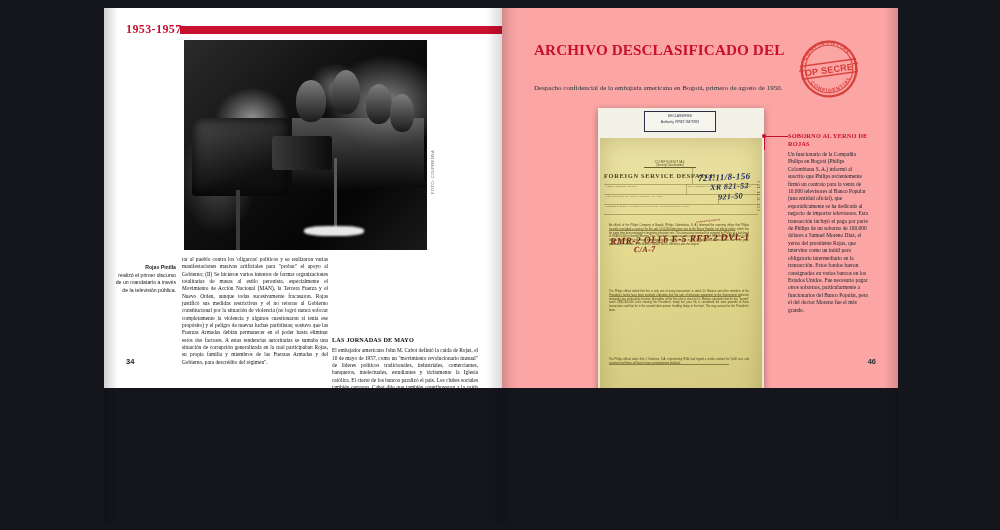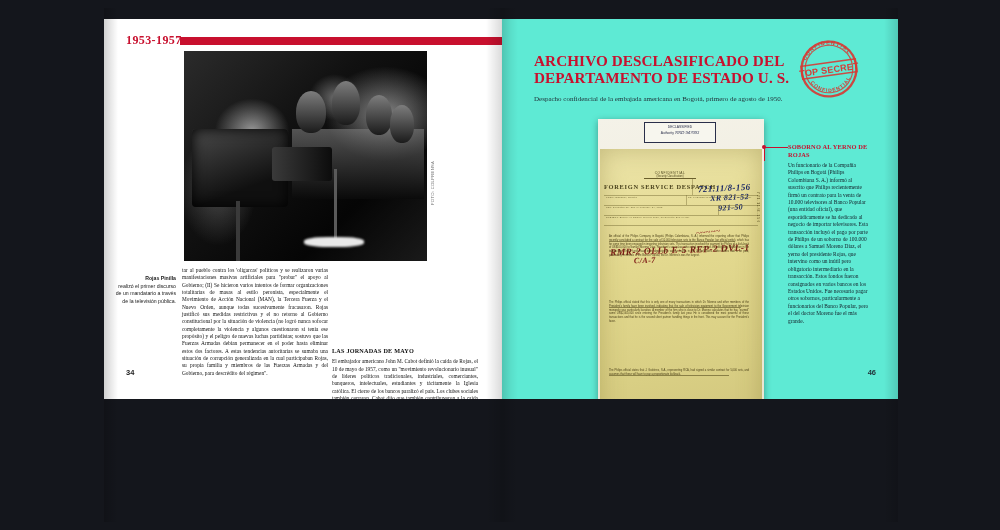--- a/index.html
+++ b/index.html
@@ -12,33 +12,33 @@
   }
   #spread {
     position: absolute;
     left: 0; top: 0;
     width: 1000px; height: 530px;
     background: #14161c;
   }
   
   .page {
     position: absolute;
-    top: 19px;
+    top: 8px;
     height: 380px;
     overflow: hidden;
   }
   #page-left {
     left: 104px;
     width: 398px;
     background: #ffffff;
   }
   #page-right {
     left: 502px;
     width: 396px;
-    background: #5eead4;
+    background: #fca5a5;
   }
   
   #gutter-shadow {
     position: absolute;
     left: 486px; top: 8px;
     width: 32px; height: 514px;
     background: linear-gradient(to right, rgba(0,0,0,0.00) 0%, rgba(0,0,0,0.13) 45%, rgba(0,0,0,0.16) 50%, rgba(0,0,0,0.05) 78%, rgba(0,0,0,0) 100%);
     pointer-events: none;
     z-index: 40;
   }
@@ -523,21 +523,20 @@
       <p>La oposición planeaba un paro general para derrocar a Rojas en junio, pero los acontecimientos se precipitaron cuando fue detenido en Cali, el primero de mayo, Guillermo León Valencia, uno de los dos jefes principales, con Alberto Lleras Camargo, del Frente Civil.</p>
     </div>
 
     <div id="folio-left">34</div>
   </div>
 
   <div class="page" id="page-right">
 
     <div id="rp-title">
       <div>ARCHIVO DESCLASIFICADO DEL</div>
-      <div>DEPARTAMENTO DE ESTADO U. S.</div>
     </div>
 
     <div id="rp-deck">Despacho confidencial de la embajada americana en Bogotá, primero de agosto de 1950.</div>
 
     <div id="doc-wrap">
       <div id="doc-white"></div>
 
       <div class="declass-box">
         <div>DECLASSIFIED</div>
         <div>

